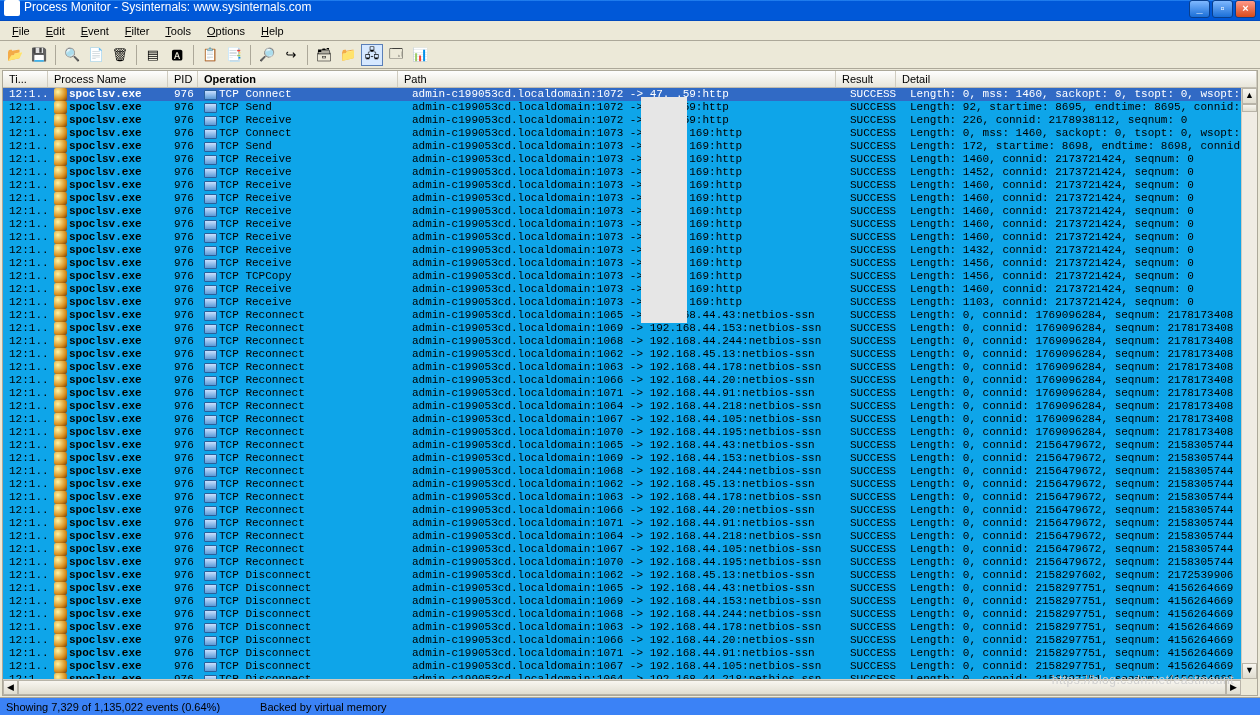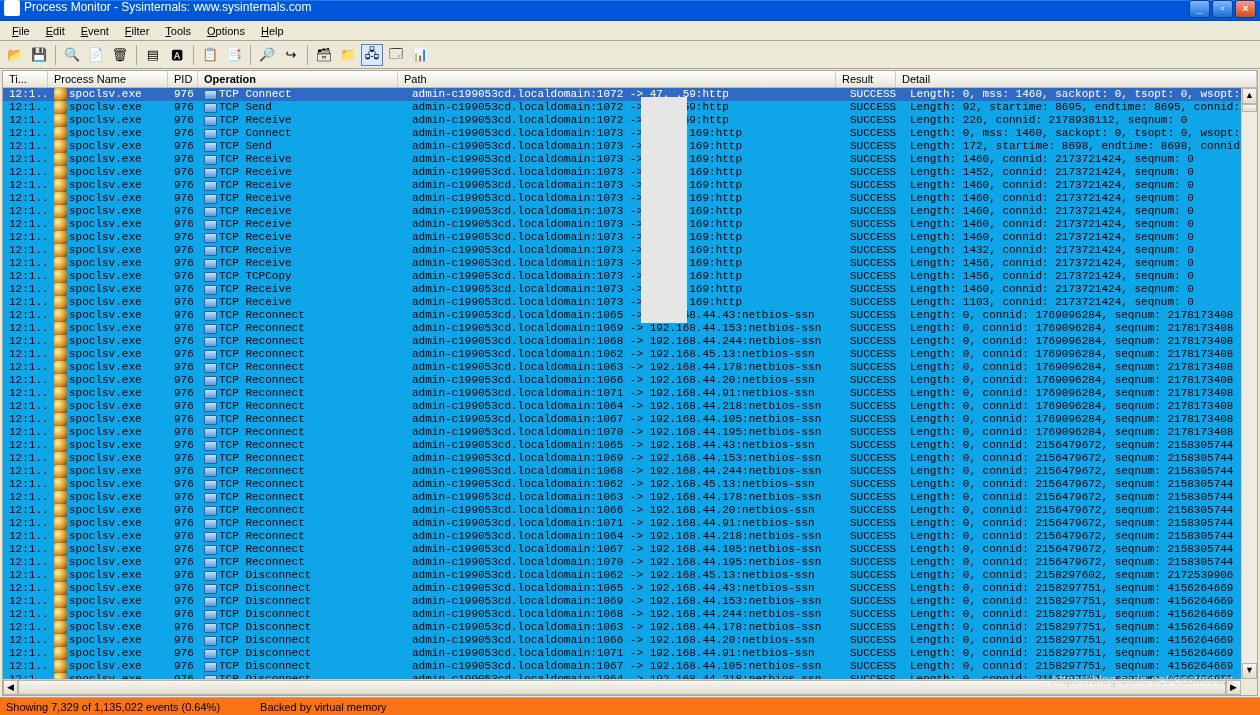--- a/index.html
+++ b/index.html
@@ -176,21 +176,21 @@
   background: #ece9d8;
 }
 .data-row {
   display: flex;
   height: 13px;
   white-space: nowrap;
 }
 .data-row.selected { background: #316ac5; color: white; }
 .cell { padding: 0 6px; overflow: hidden; white-space: nowrap; }
 .c-time { width: 45px; }
-.c-proc { width: 120px; display: flex; align-items: center; gap: 2px; }
+.c-proc { width: 120px; display: flex; align-items: center; gap: 2px; font-weight: bold; }
 .c-pid  { width: 30px; text-align: center; padding-right: 6px; }
 .c-op   { width: 200px; display: flex; align-items: center; gap: 2px; }
 .c-path { width: 438px; margin-left: 8px; }
 .c-res  { width: 60px; }
 .c-det  { flex: 1; }
 .proc-icon {
   width: 13px;
   height: 13px;
   display: inline-block;
   background: radial-gradient(circle at 30% 30%, #fff3a0, #d89020 60%, #7a3a00);
@@ -212,21 +212,21 @@
   background: linear-gradient(#c8e0ff,#5a9ad8);
   border: 1px solid #2a5f9a;
   border-radius: 1px;
 }
 .status-bar {
   position: absolute;
   bottom: 0;
   left: 0;
   right: 0;
   height: 18px;
-  background: #f97316;
+  background: #3b82f6;
   border-top: 1px solid #aca899;
   display: flex;
   align-items: center;
   padding: 0 6px;
   font-size: 11px;
 }
 .status-seg { margin-right: 40px; }
 .obscure {
   position: absolute;
   background: #e6e6e6;

